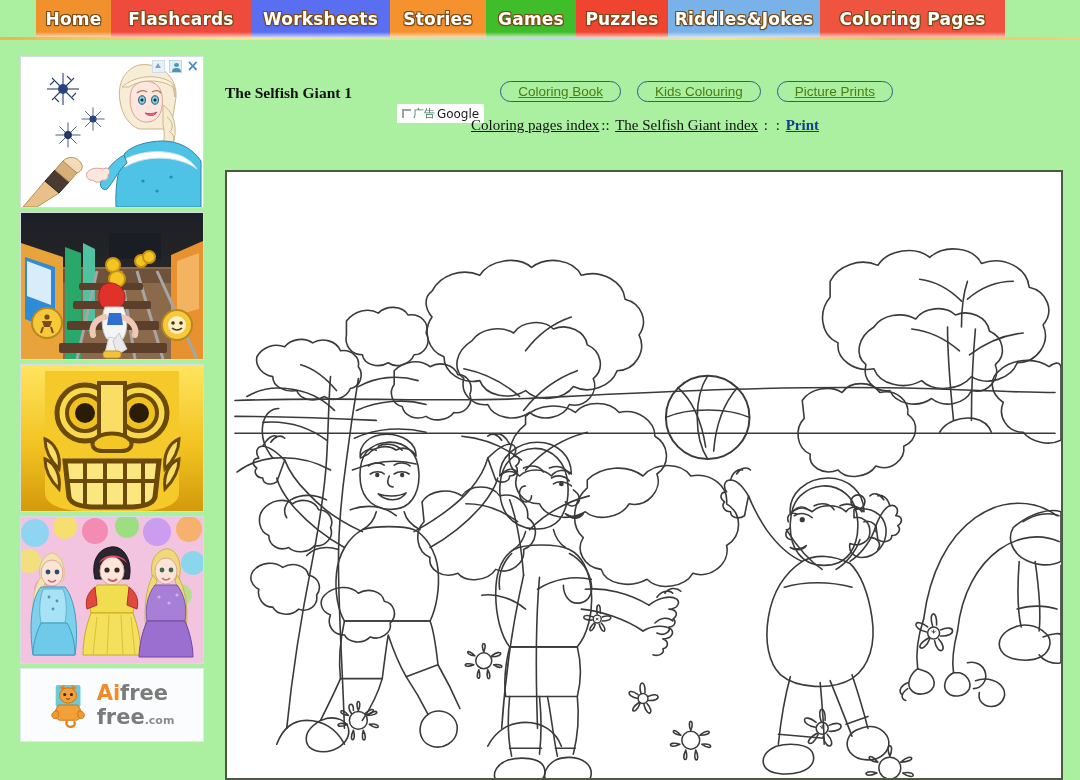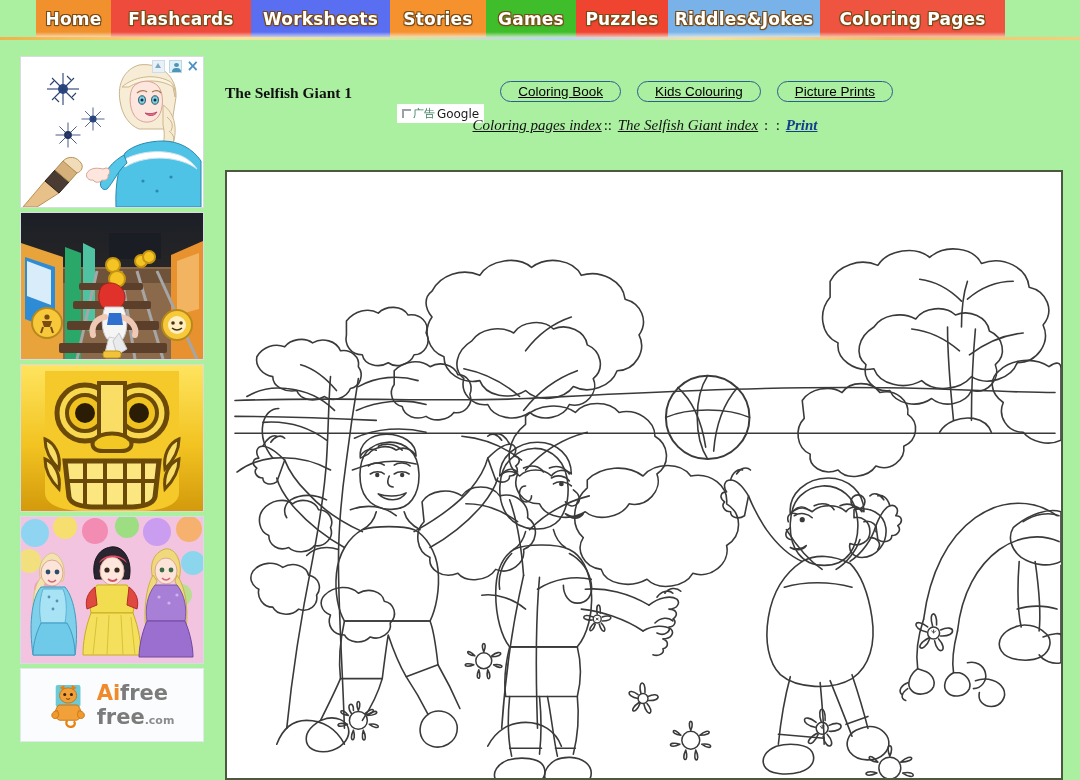--- a/index.html
+++ b/index.html
@@ -134,41 +134,41 @@
   .gb-corner{
     display:inline-block; width:9px; height:9px;
     border-left:2px solid #9aa0a6; border-top:2px solid #9aa0a6;
   }
   .gb-cn{ color:#3d7d5c; font-size:11px; }
   .ad-pill{
     border:1px solid #2c5d8f;
     border-radius:11px;
     padding:2px 17px;
     font-size:13.5px;
-    color:#000000;
+    color:#4d7c0f;
     background:transparent;
     font-family:"Liberation Sans", sans-serif;
     text-decoration: underline;
     cursor:pointer;
     white-space:nowrap;
   }
 
   #page-title{
     position:absolute; top:84px; left:225px; width:840px;
     text-align:left;
     font-family:"Liberation Serif", serif;
     font-weight:bold; font-size:15.5px; color:#111;
   }
   #crumbs{
     position:absolute; top:117px; left:225px; width:840px;
     text-align:center;
     font-family:"Liberation Serif", serif;
     font-size:15px; color:#111;
   }
-  #crumbs a{ color:#111; text-decoration:underline; cursor:pointer;font-style:italic; }
+  #crumbs a{ color:#111; text-decoration:underline; cursor:pointer; }
   #crumbs a.print{ color:#123c8c; font-weight:bold; }
   .sep{ padding:0 2px; }
 
   
   #coloring-frame{
     position:absolute; left:225px; top:170px;
     width: 838px; height: 610px;
     background:#ffffff;
     border:2px solid #4b5a3f;
     overflow:hidden;

